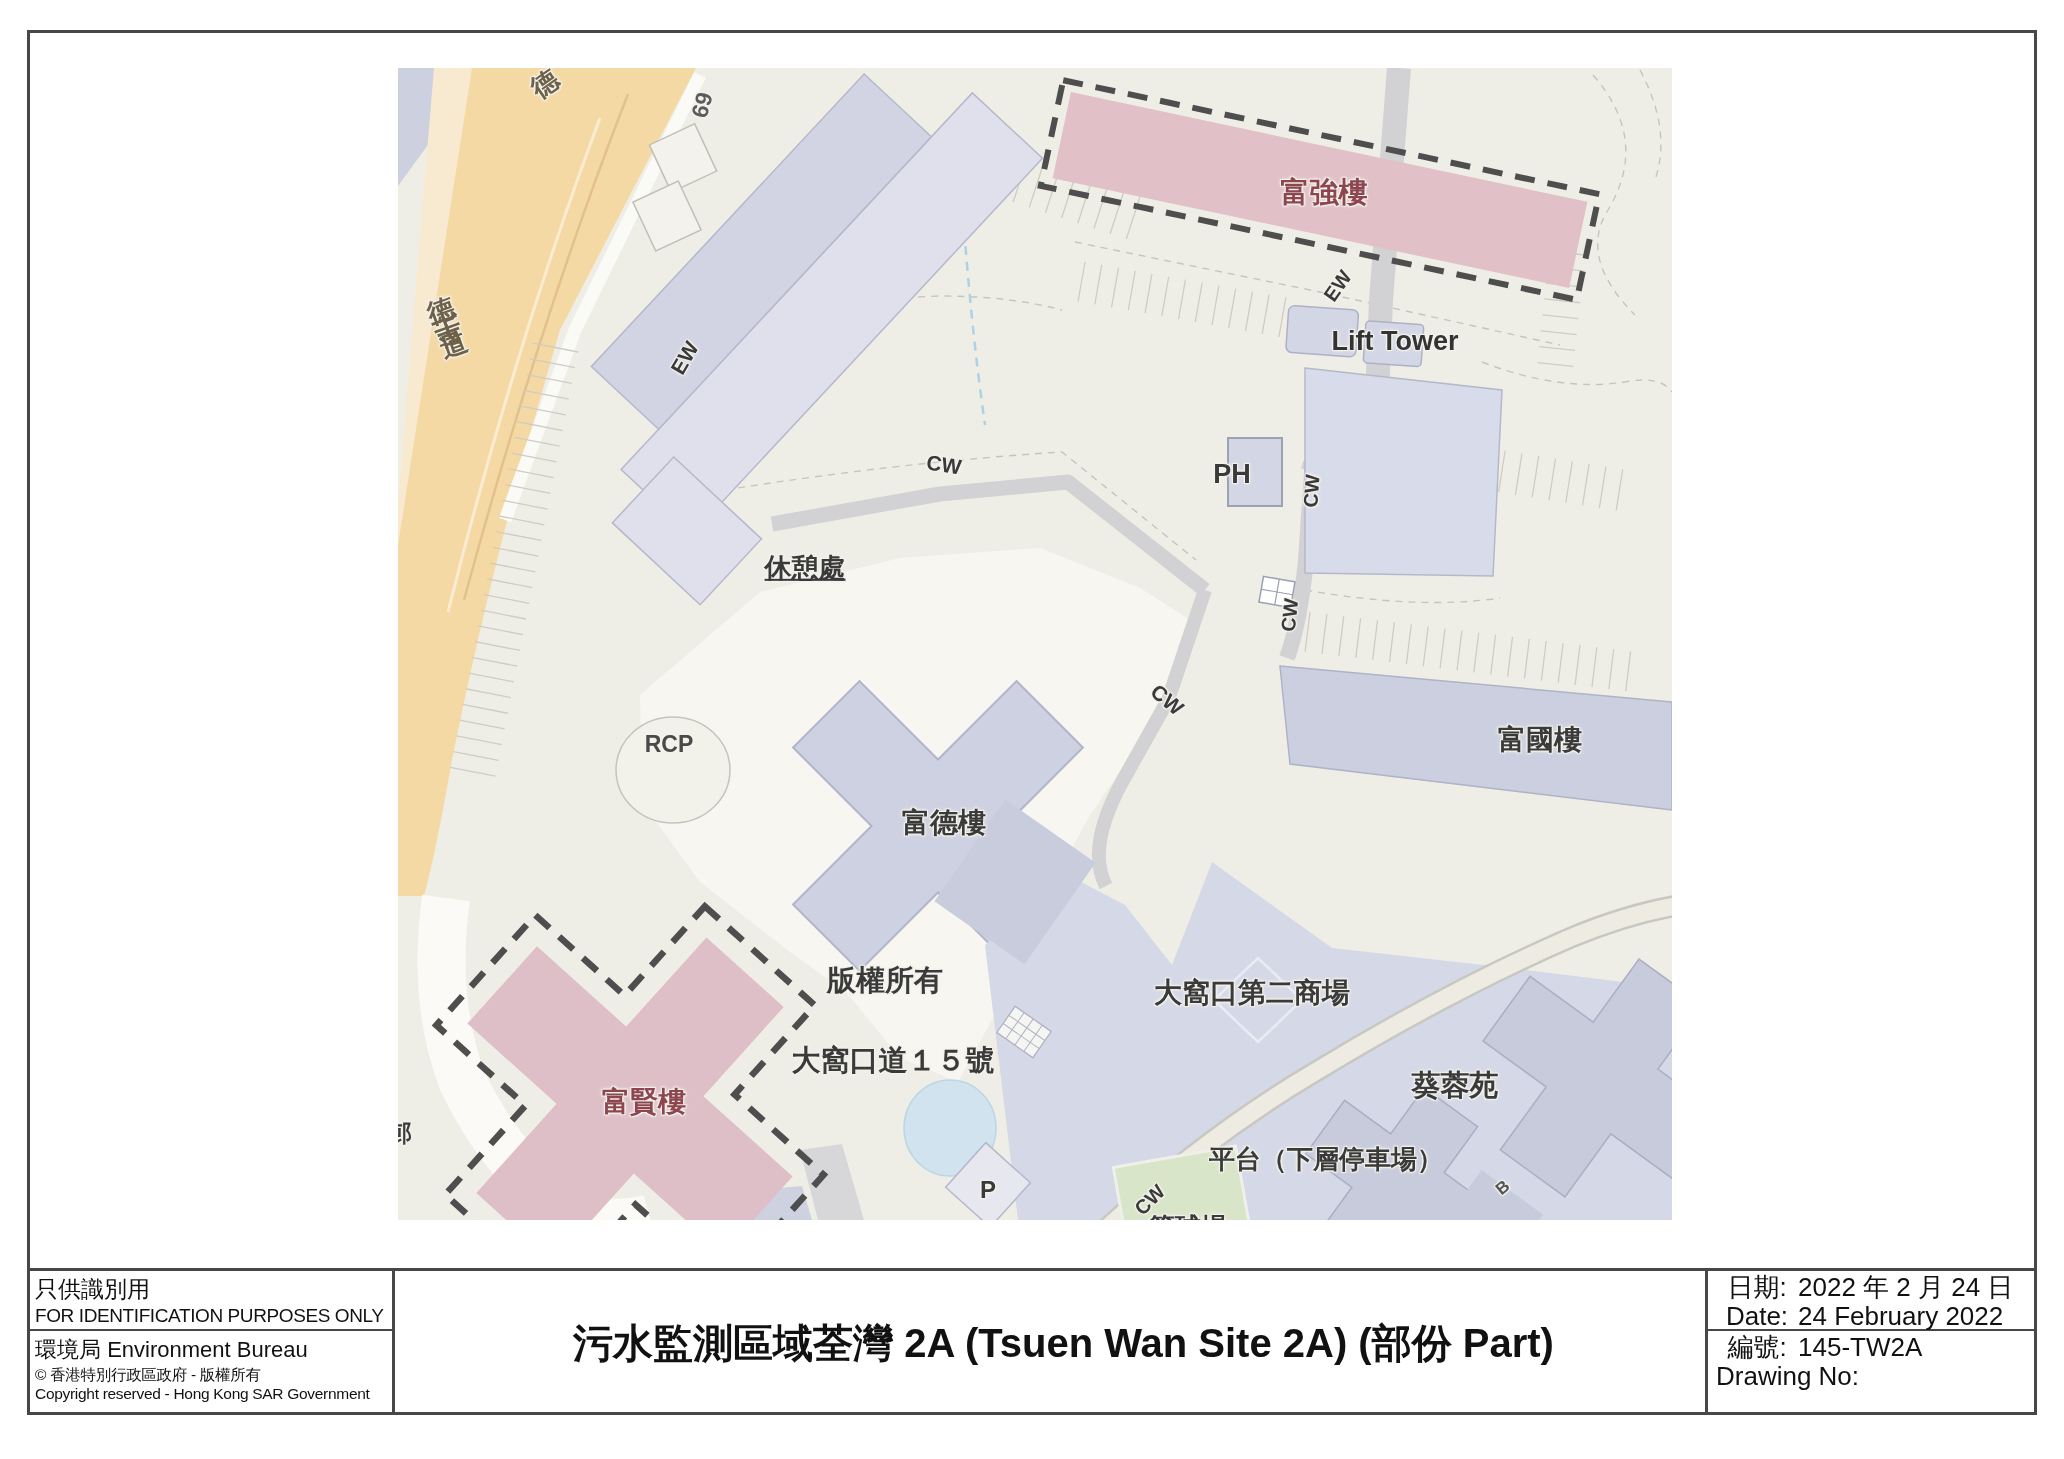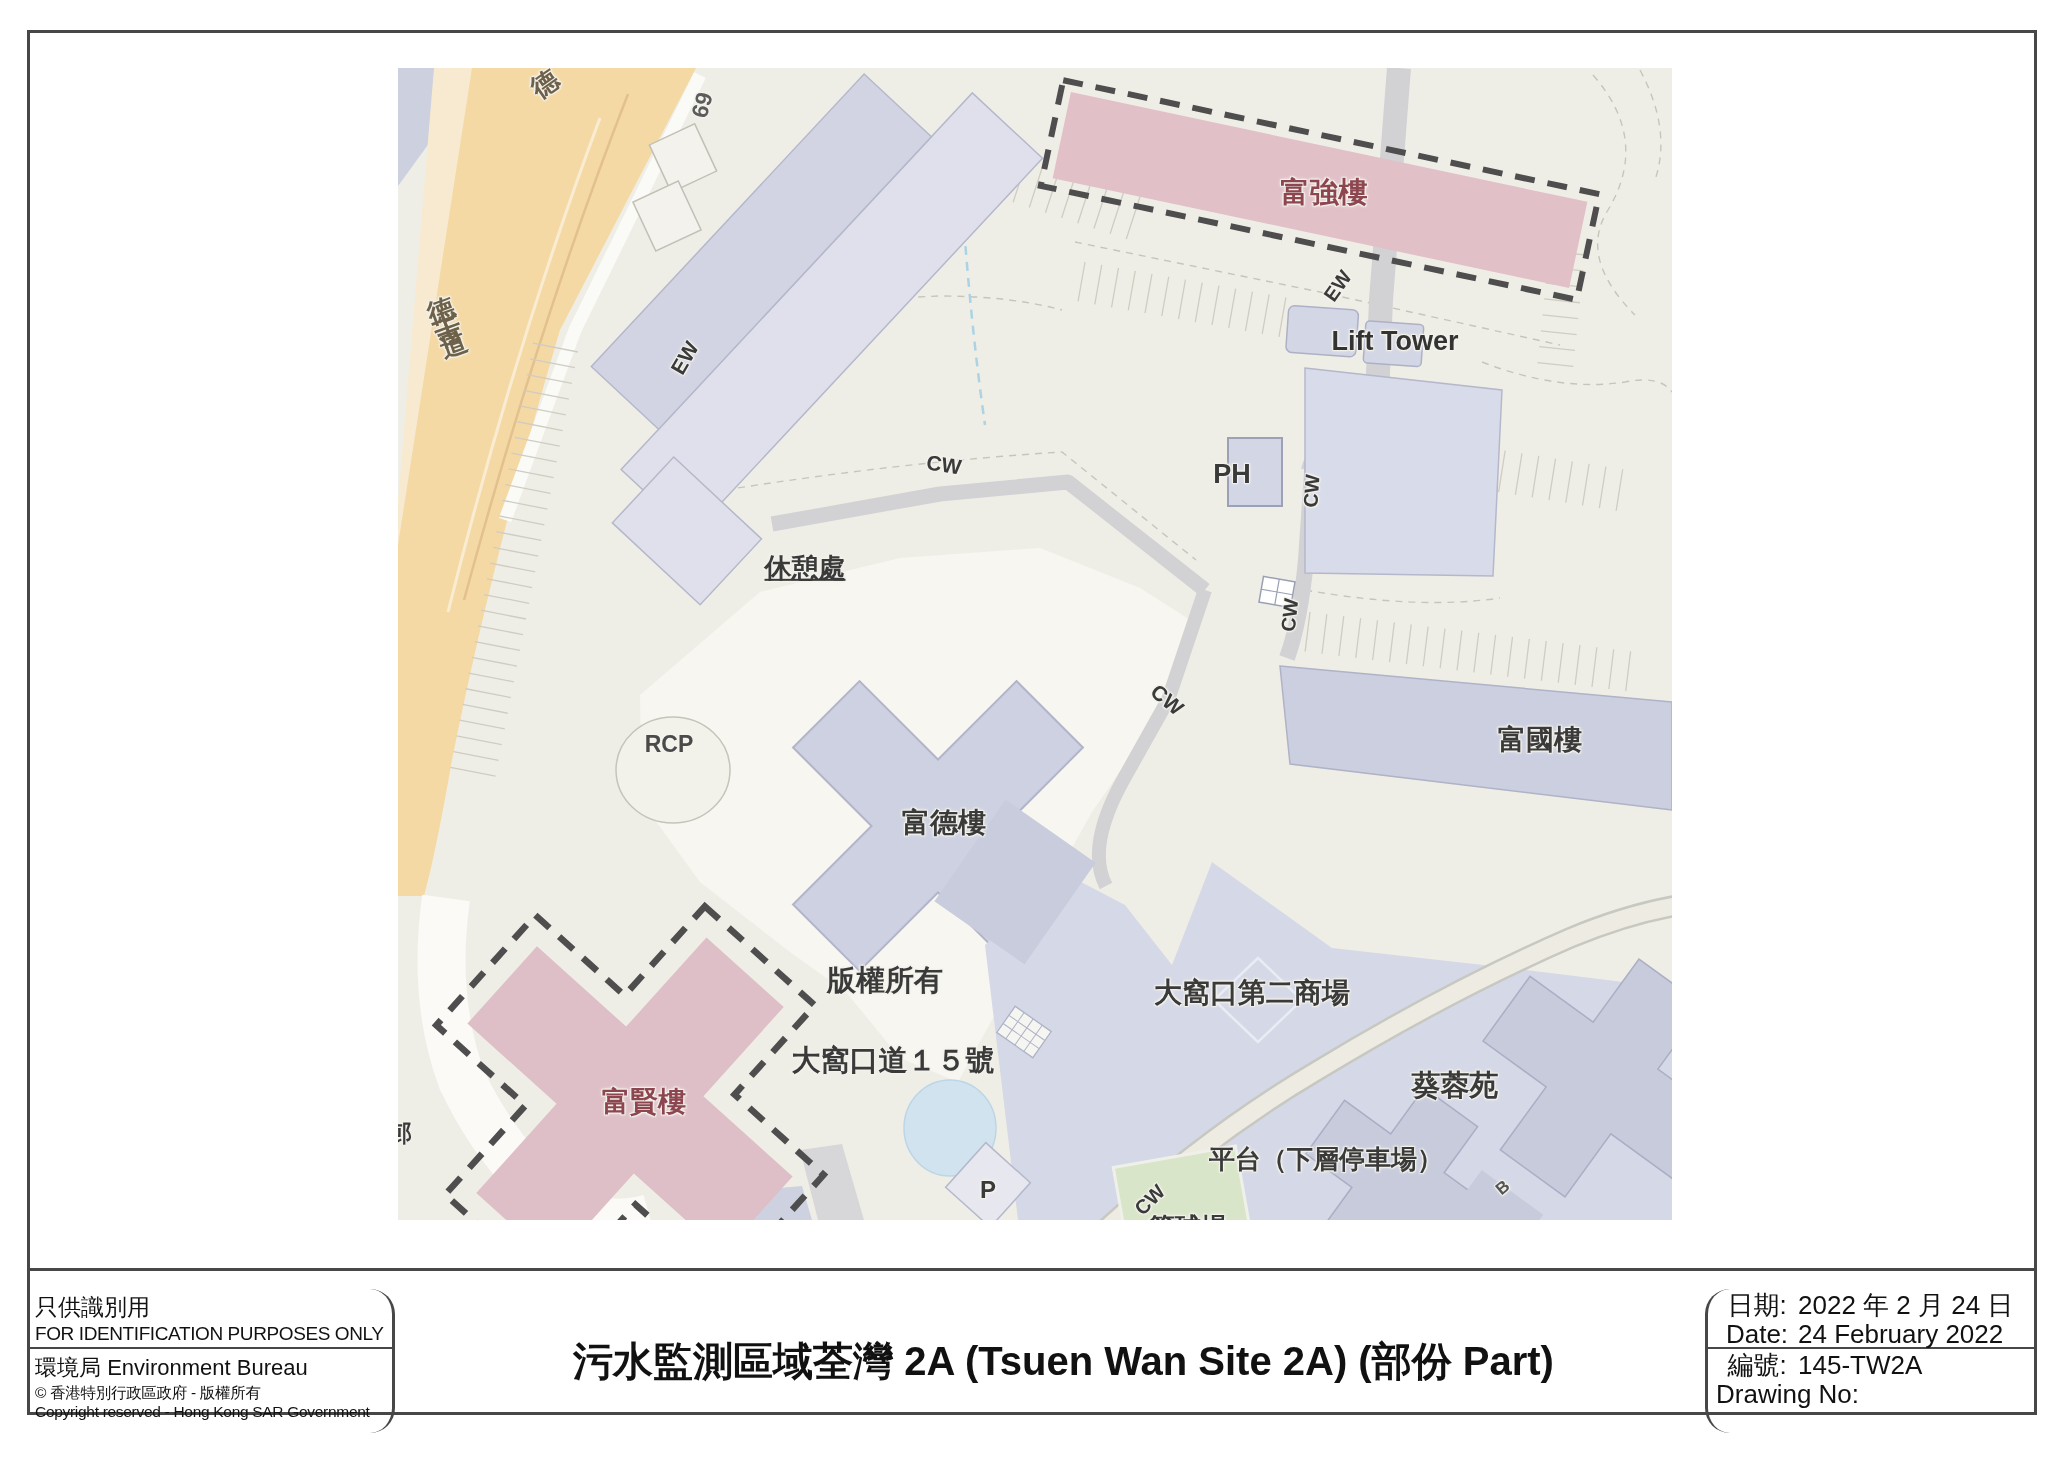--- a/index.html
+++ b/index.html
@@ -7,21 +7,21 @@
   #page{position:relative;width:2064px;height:1459px;background:#fff;overflow:hidden;}
   #sheet-border{position:absolute;left:27px;top:30px;width:2010px;height:1385px;border:3px solid #474747;box-sizing:border-box;}
   
   #map{position:absolute;left:398px;top:68px;width:1274px;height:1152px;overflow:hidden;background:#efeee6;}
   #map svg{position:absolute;left:0;top:0;}
   #map-labels{position:absolute;left:0;top:0;width:100%;height:100%;}
   .ml{position:absolute;white-space:nowrap;font-weight:600;color:#3a3a3a;line-height:1.05;
       text-shadow:-1px -1px 1px #f3f2ec,1px -1px 1px #f3f2ec,-1px 1px 1px #f3f2ec,1px 1px 1px #f3f2ec,0 0 4px #f3f2ec;}
   
   #footer{position:absolute;left:27px;top:1268px;width:2010px;height:147px;border-top:3px solid #474747;box-sizing:border-box;color:#111;}
-  .cell{position:absolute;top:18px;height:100%;box-sizing:border-box;border-radius:25px;}
+  .cell{position:absolute;top:0;height:100%;box-sizing:border-box;}
   #cell-left{left:0;width:368px;border-right:3px solid #474747;}
   #cl-top{height:60px;border-bottom:2px solid #474747;box-sizing:border-box;padding:5px 8px 0 8px;}
   #cl-top .zh{font-size:23px;line-height:27px;}
   #cl-top .en{font-size:19px;letter-spacing:-0.4px;line-height:26px;}
   #cl-bot{height:84px;padding:4px 8px 15px 8px;display:flex;flex-direction:column;justify-content:space-between;box-sizing:border-box;}
   #bureau{font-size:22px;}
   #bureau .zh{font-size:22px;}
   .copy{font-size:15.5px;letter-spacing:-0.3px;line-height:19px;}
   #cell-center{left:371px;width:1331px;display:flex;align-items:center;justify-content:center;}
   #map-title{font-size:40px;font-weight:bold;text-align:center;}

